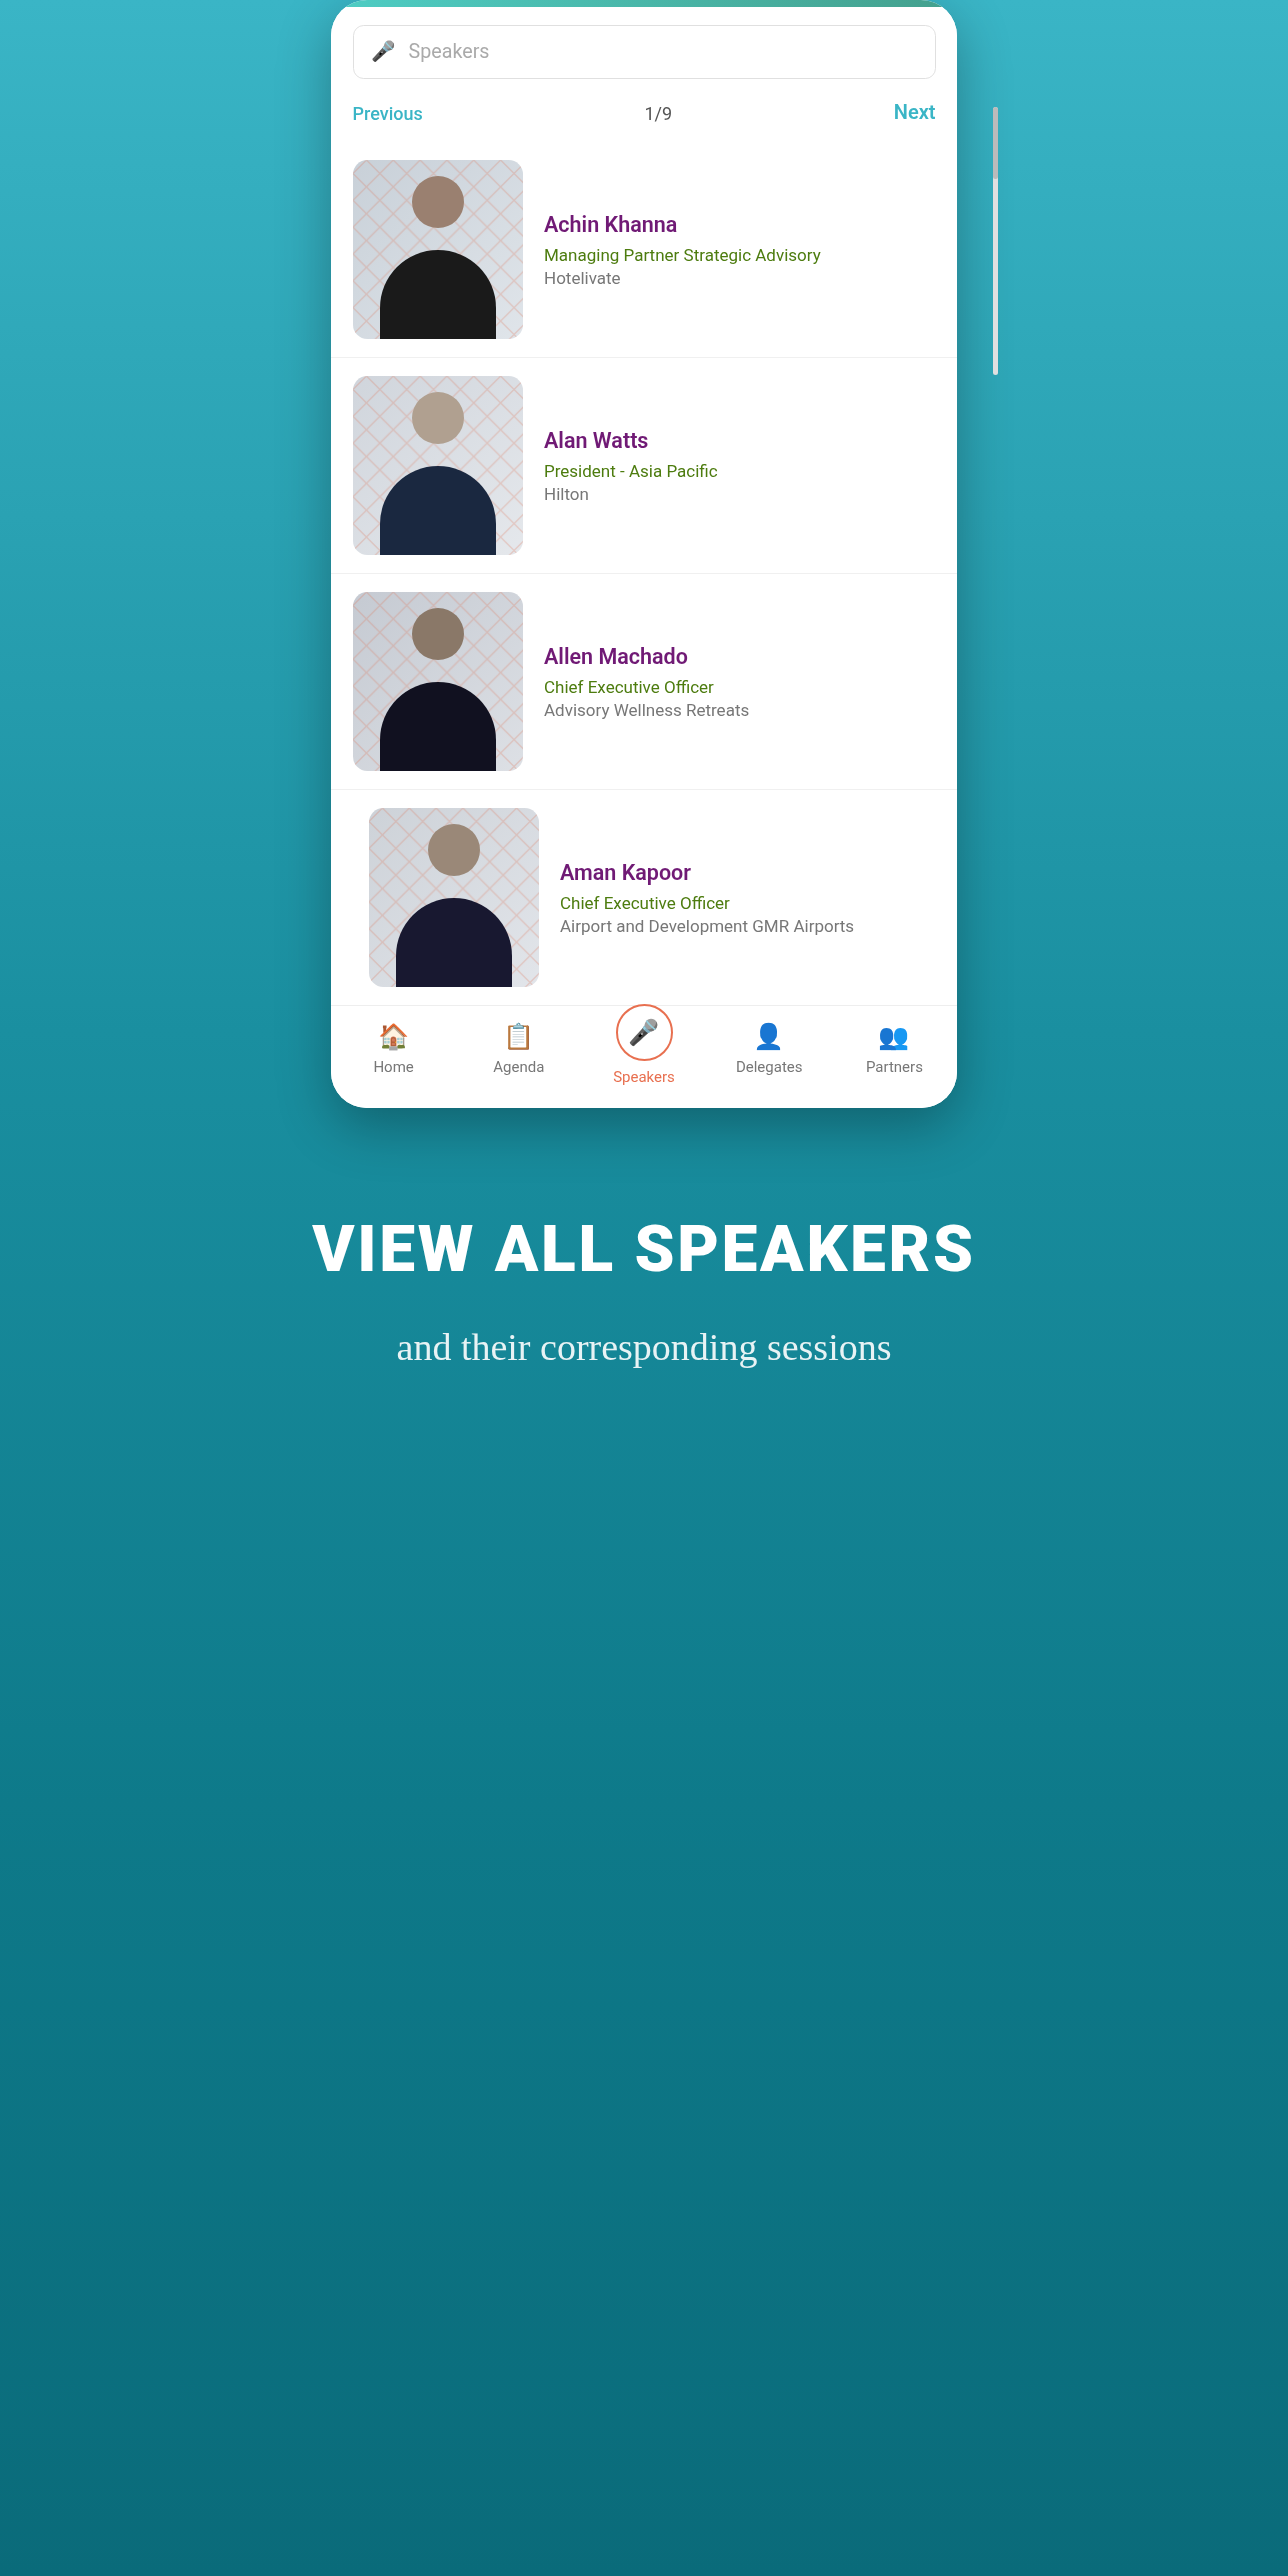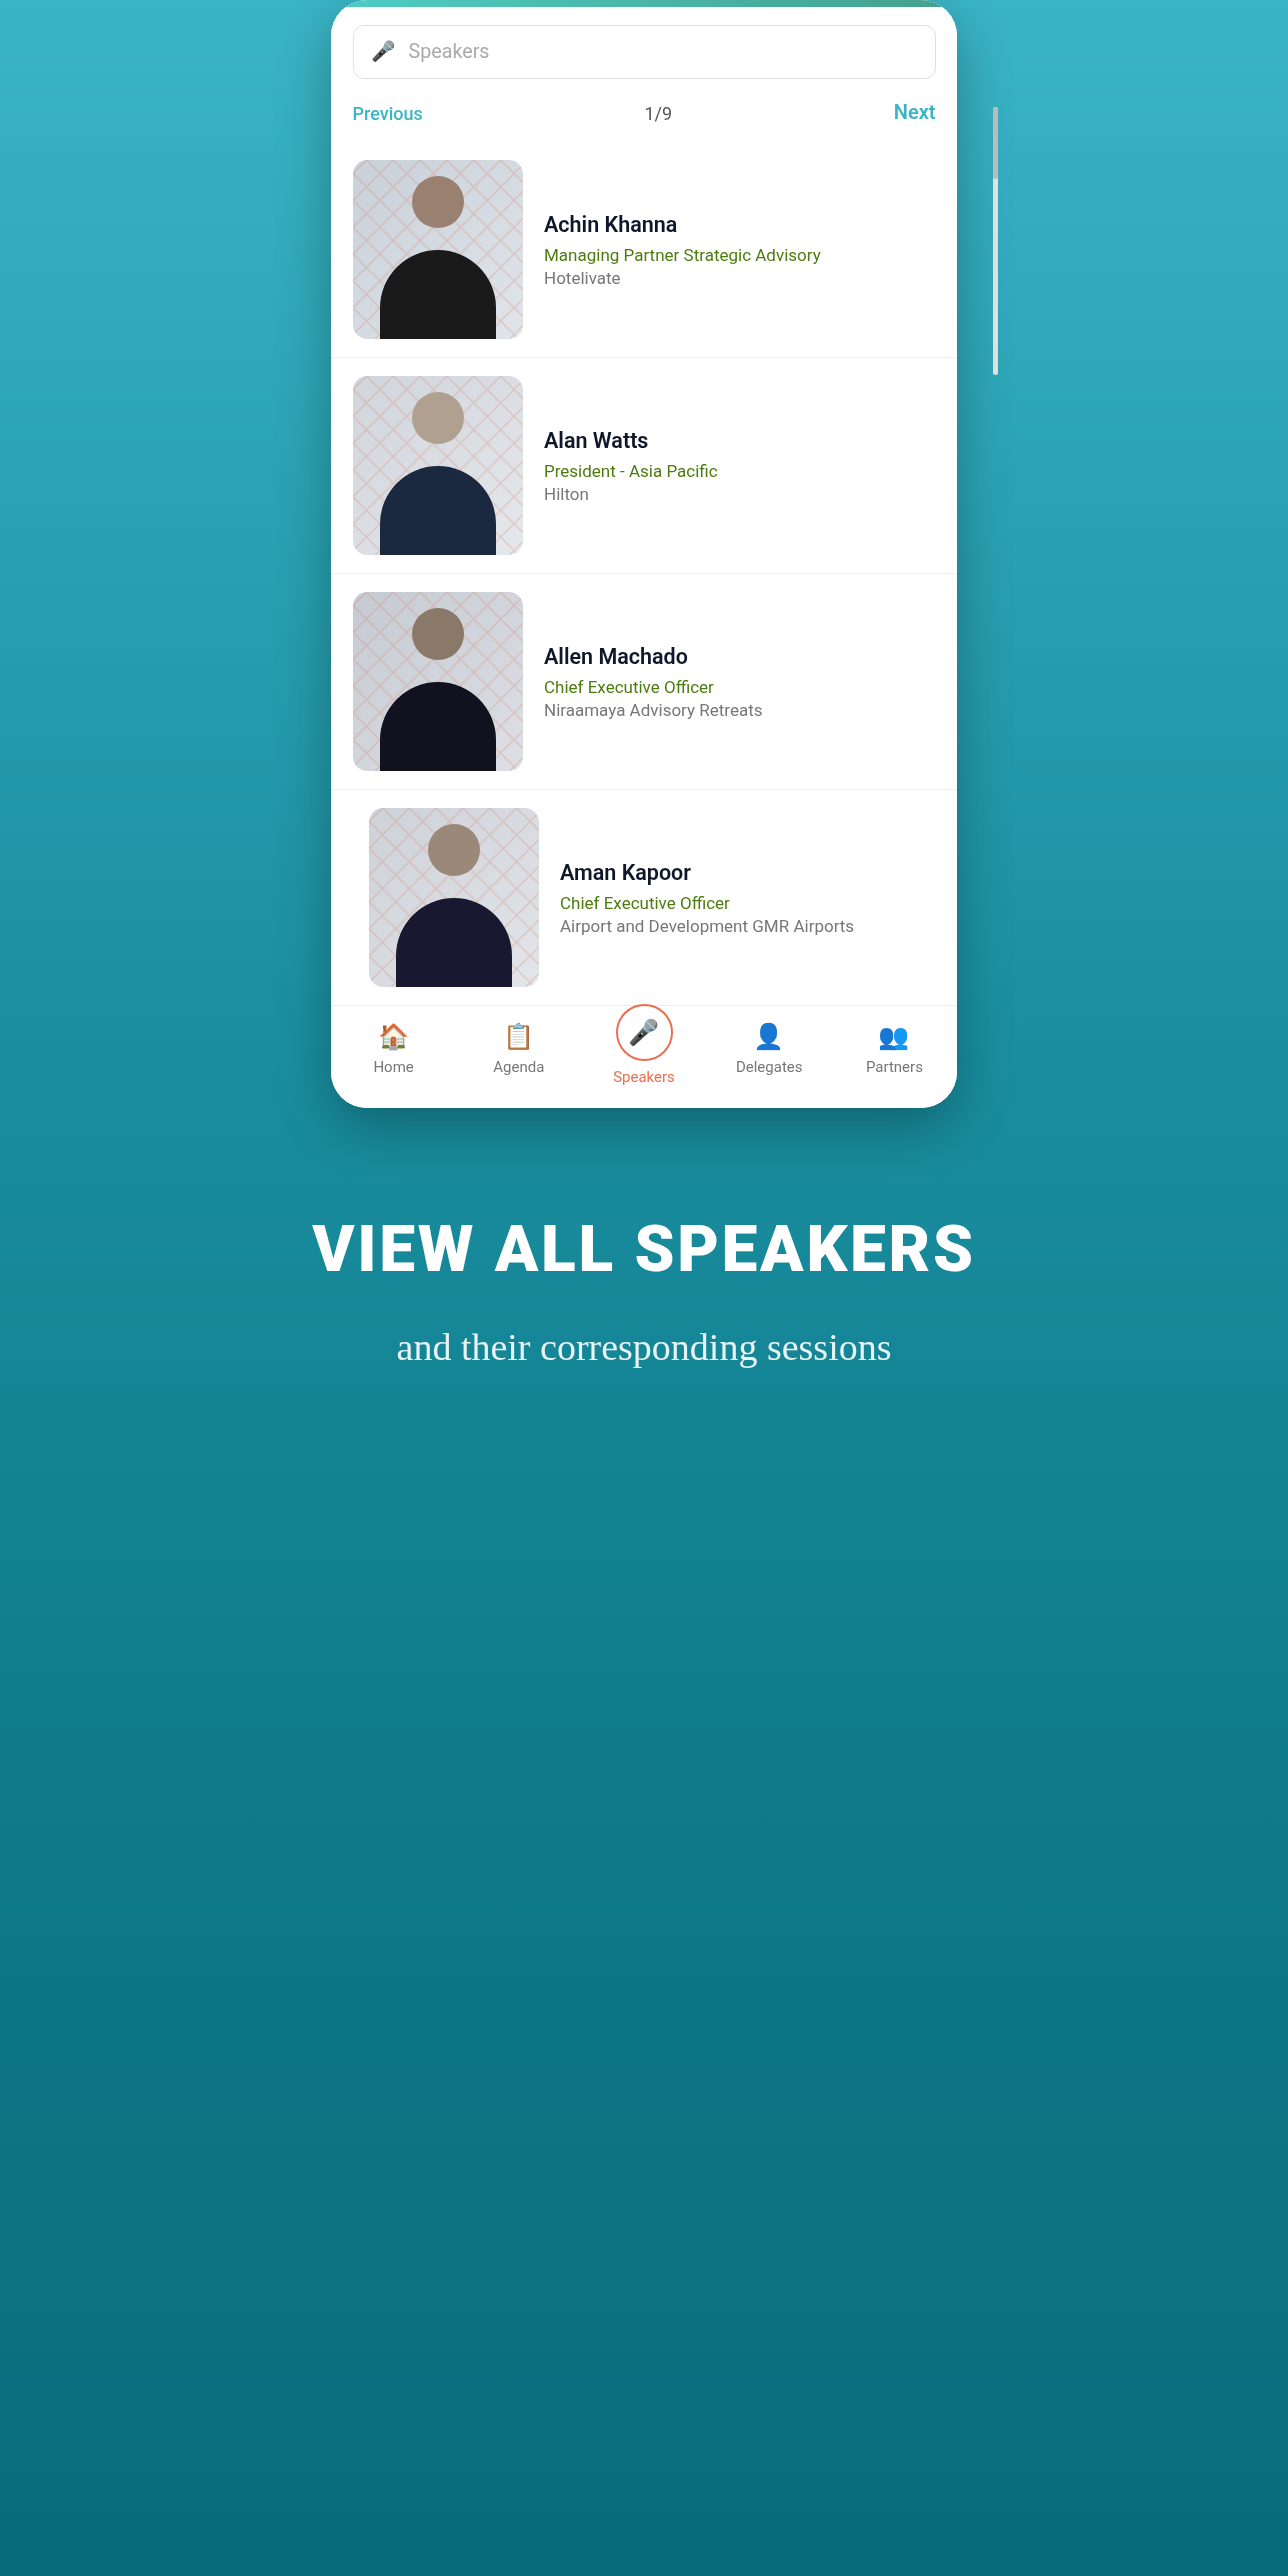--- a/index.html
+++ b/index.html
@@ -129,21 +129,21 @@
     .photo-achin { background: linear-gradient(135deg, #c8d0d8 0%, #e0e5ea 100%); }
     .photo-alan  { background: linear-gradient(135deg, #d0d5dc 0%, #e5e8ec 100%); }
     .photo-allen { background: linear-gradient(135deg, #c5cad2 0%, #dde0e5 100%); }
     .photo-aman  { background: linear-gradient(135deg, #cdd2d8 0%, #e2e5ea 100%); }
 
     .speaker-info {
       flex: 1;
     }
 
     .speaker-name {
-      color: #0f172a;
+      color: #701a75;
       font-size: 21.5px;
       font-weight: 600;
       margin-bottom: 7.2px;
     }
 
     .speaker-role {
       color: #4d7c0f;
       font-size: 17px;
       font-weight: 400;
       line-height: 1.4;
@@ -322,21 +322,21 @@
             </pattern>
               </defs>
             <rect width="190" height="200" fill="url(#d3)"></rect>
           </svg>
           <div style="position:absolute;top:16px;left:50%;transform:translateX(-50%);width:52px;height:52px;border-radius:50%;background:#8a7868;"></div>
           <div style="position:absolute;bottom:0;left:50%;transform:translateX(-50%);width:116px;height:89px;border-radius:58px 58px 0 0;background:#111120;"></div>
         </div>
         <div class="speaker-info">
           <div class="speaker-name">Allen Machado</div>
           <div class="speaker-role">Chief Executive Officer</div>
-          <div class="speaker-company">Niraamaya Advisory Retreats</div>
+          <div class="speaker-company">Advisory Wellness Retreats</div>
         </div>
       </div>
 
       <div class="speaker-item" style="border-bottom:none;">
         <div class="speaker-photo photo-aman">
           <svg class="diamond-svg" viewBox="0 0 190 200" xmlns="http://www.w3.org/2000/svg">
             <defs>
                 <pattern id="d4" x="0" y="0" width="30" height="30" patternUnits="userSpaceOnUse">
               <polygon points="15,0 30,15 15,30 0,15" fill="none" stroke="#e07050" stroke-width="1.5"></polygon>
             </pattern>

